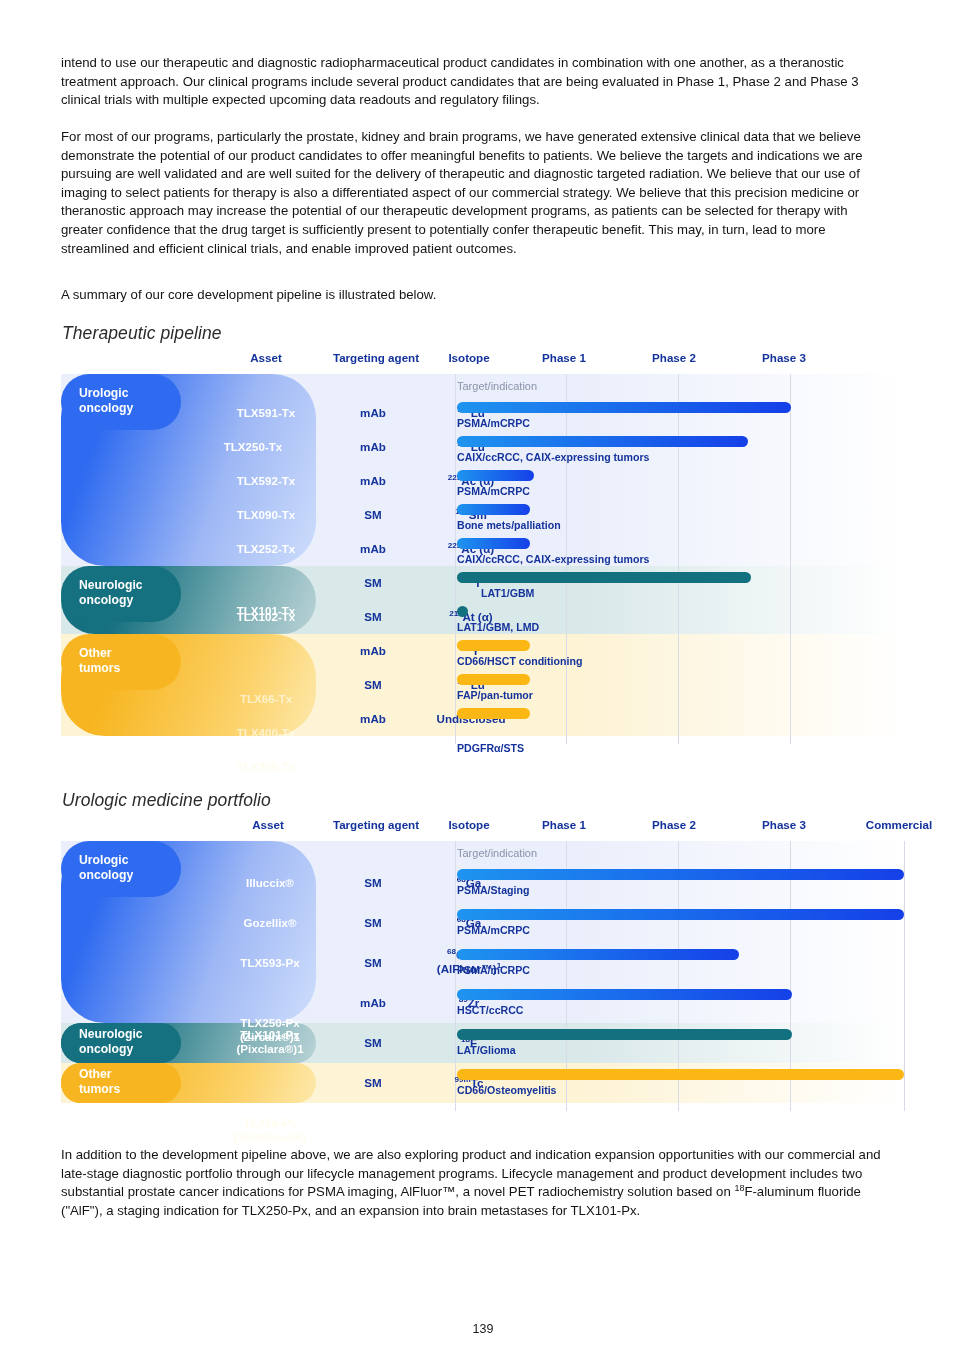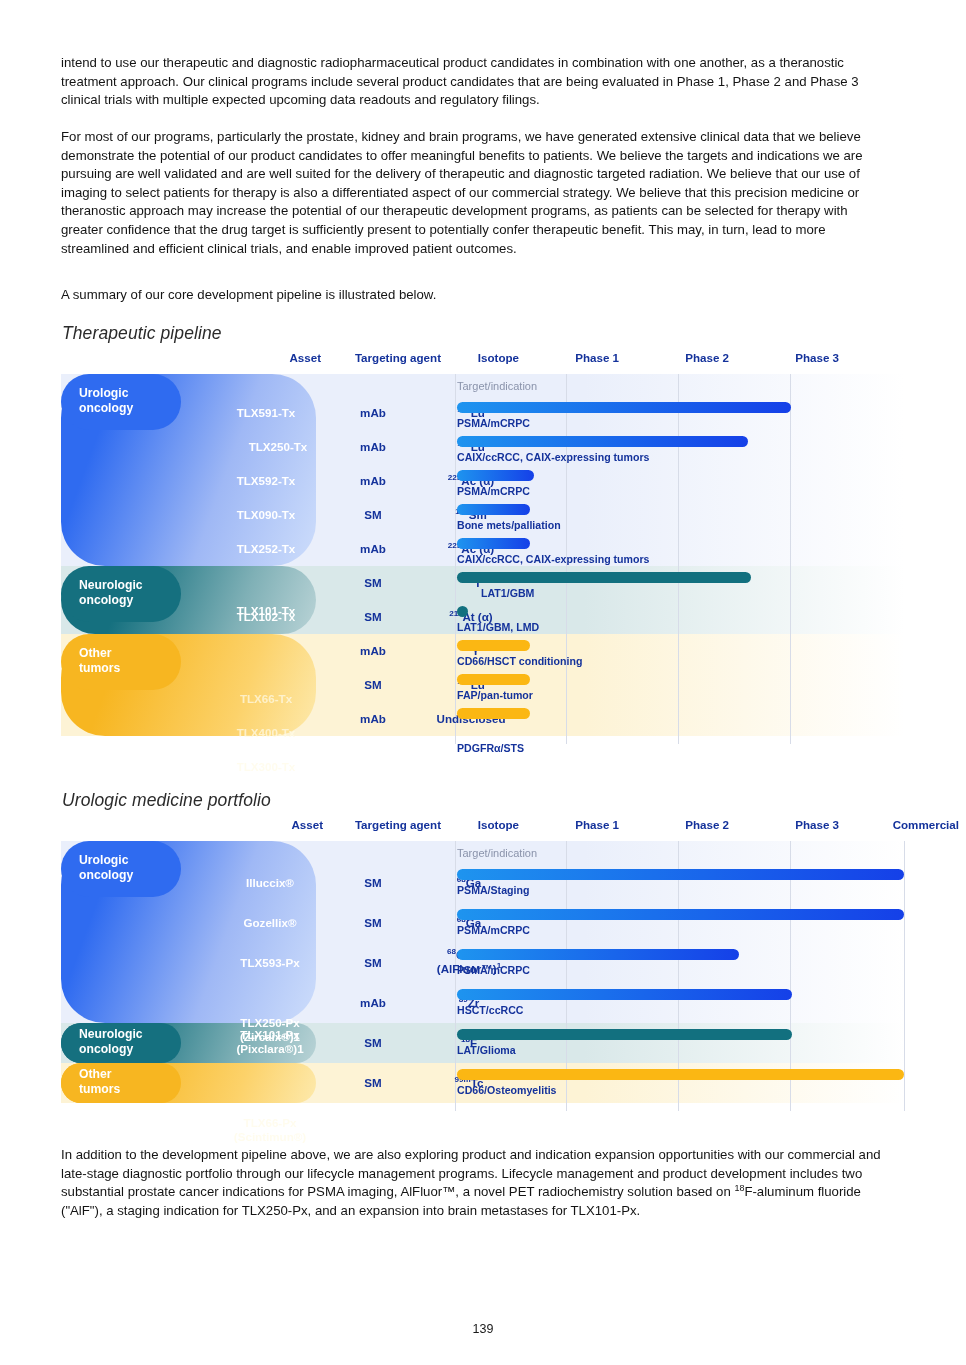--- a/index.html
+++ b/index.html
@@ -46,21 +46,21 @@
   .fig { position:absolute; left:61px; }
   #fig-therapeutic { top: 348px; width: 844px; height: 410px; }
   #fig-precision   { top: 815px; width: 844px; height: 310px; }
 
   .fig-inner { position:absolute; left:0; top:0; width:100%; height:100%; }
 
   
   .col-head {
     position:absolute; top:0; height:26px;
     font-size: 11.6px; font-weight: bold; color:#14329b;
-    text-align:right; line-height:20px;
+    text-align:center; line-height:20px;
     white-space: nowrap;
   }
 
   
   .vline {
     position:absolute; width:1px; background:#d7dce8;
   }
 
   
   .band { position:absolute; }
@@ -145,21 +145,21 @@
 oncology</div>
         <div class="cat-pill" style="left: 0px; top: 286px; width: 255px; height: 102px; background: linear-gradient(110deg, rgb(247, 182, 33) 0%, rgb(247, 182, 33) 22%, rgb(252, 210, 106) 70%, rgb(253, 233, 171) 100%); border-radius: 44px;"></div>
         <div class="cat-pill" style="left: 0px; top: 286px; width: 120px; height: 56px; background: rgb(247, 182, 33); border-radius: 44px;"></div>
         <div class="cat-label" style="left: 18px; top: 298px;">Other
 tumors</div>
         <div class="cell asset-white" style="left: 150px; width: 110px; top: 58px;">TLX591-Tx</div>
         <div class="cell navy" style="left: 262px; width: 100px; top: 58px;">mAb</div>
         <div class="cell navy" style="left: 360px; width: 100px; top: 58px;"><sup>177</sup>Lu</div>
         <div class="bar" style="position: absolute; left: 396px; top: 54px; height: 11px; width: 334px; background: linear-gradient(90deg, rgb(30, 148, 239) 0%, rgb(21, 64, 232) 100%);"></div>
         <div class="bar-label" style="left: 396px; top: 69px;">PSMA/mCRPC</div>
-        <div class="cell asset-white" style="left: 162px; width: 110px; top: 92px;">TLX250-Tx</div>
+        <div class="cell asset-white" style="left: 137px; width: 110px; top: 92px;">TLX250-Tx</div>
         <div class="cell navy" style="left: 262px; width: 100px; top: 92px;">mAb</div>
         <div class="cell navy" style="left: 360px; width: 100px; top: 92px;"><sup>177</sup>Lu</div>
         <div class="bar" style="position: absolute; left: 396px; top: 88px; height: 11px; width: 290.58px; background: linear-gradient(90deg, rgb(30, 148, 239) 0%, rgb(21, 64, 232) 100%);"></div>
         <div class="bar-label" style="left: 396px; top: 103px;">CAIX/ccRCC, CAIX-expressing tumors</div>
         <div class="cell asset-white" style="left: 150px; width: 110px; top: 126px;">TLX592-Tx</div>
         <div class="cell navy" style="left: 262px; width: 100px; top: 126px;">mAb</div>
         <div class="cell navy" style="left: 360px; width: 100px; top: 126px;"><sup>225</sup>Ac (α)</div>
         <div class="bar" style="position: absolute; left: 396px; top: 122px; height: 11px; width: 76.82px; background: linear-gradient(90deg, rgb(30, 148, 239) 0%, rgb(21, 64, 232) 100%);"></div>
         <div class="bar-label" style="left: 396px; top: 137px;">PSMA/mCRPC</div>
         <div class="cell asset-white" style="left: 150px; width: 110px; top: 160px;">TLX090-Tx</div>

